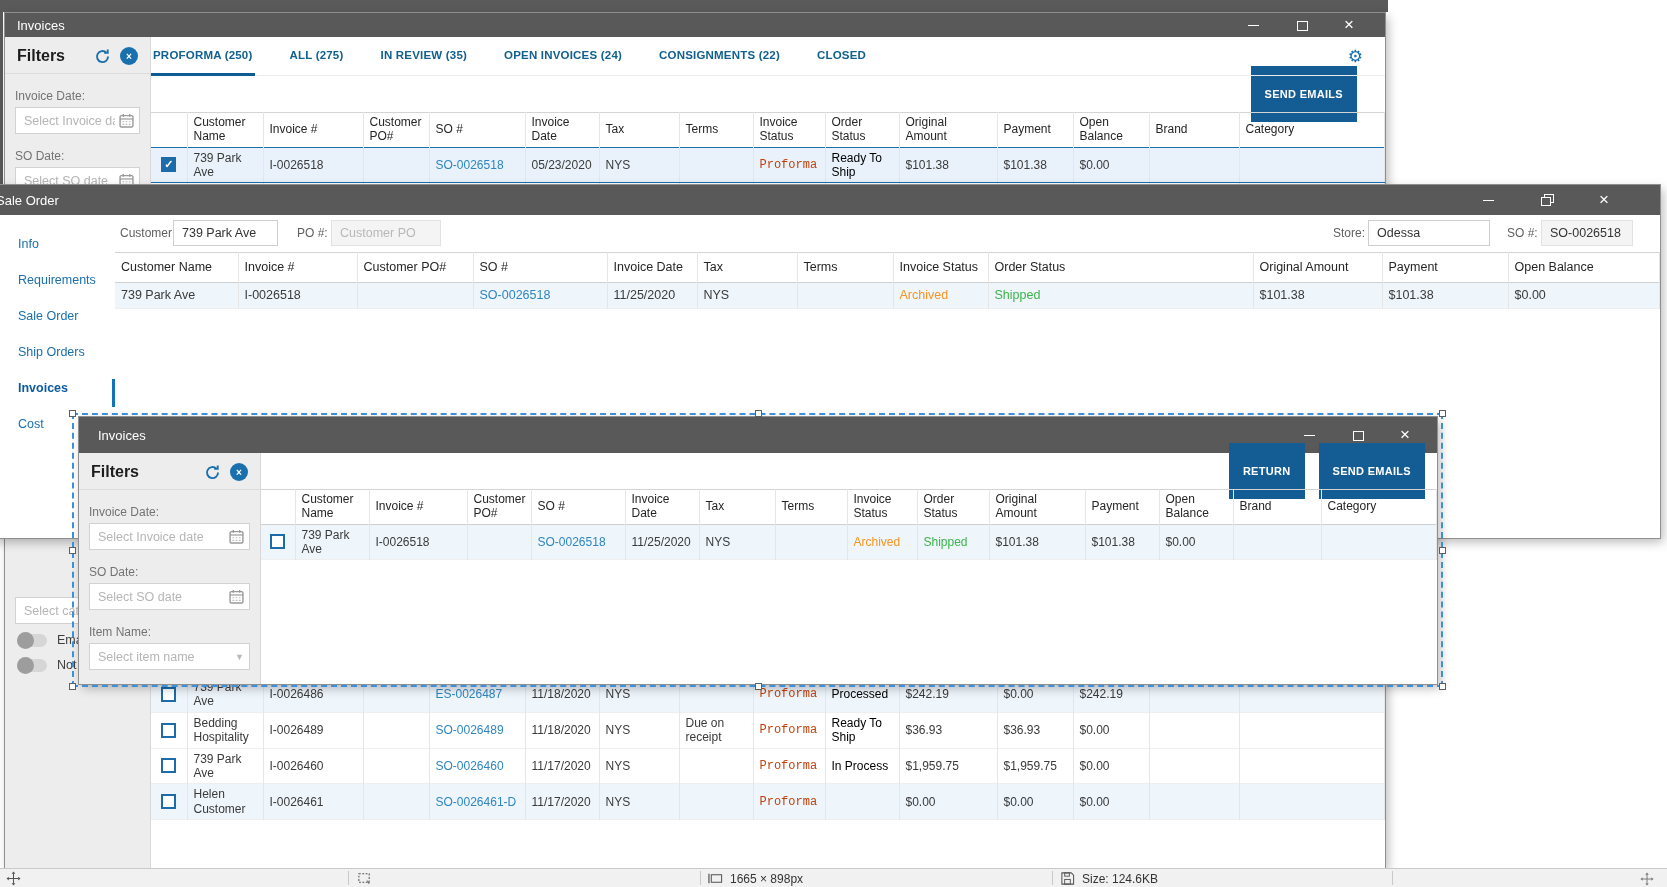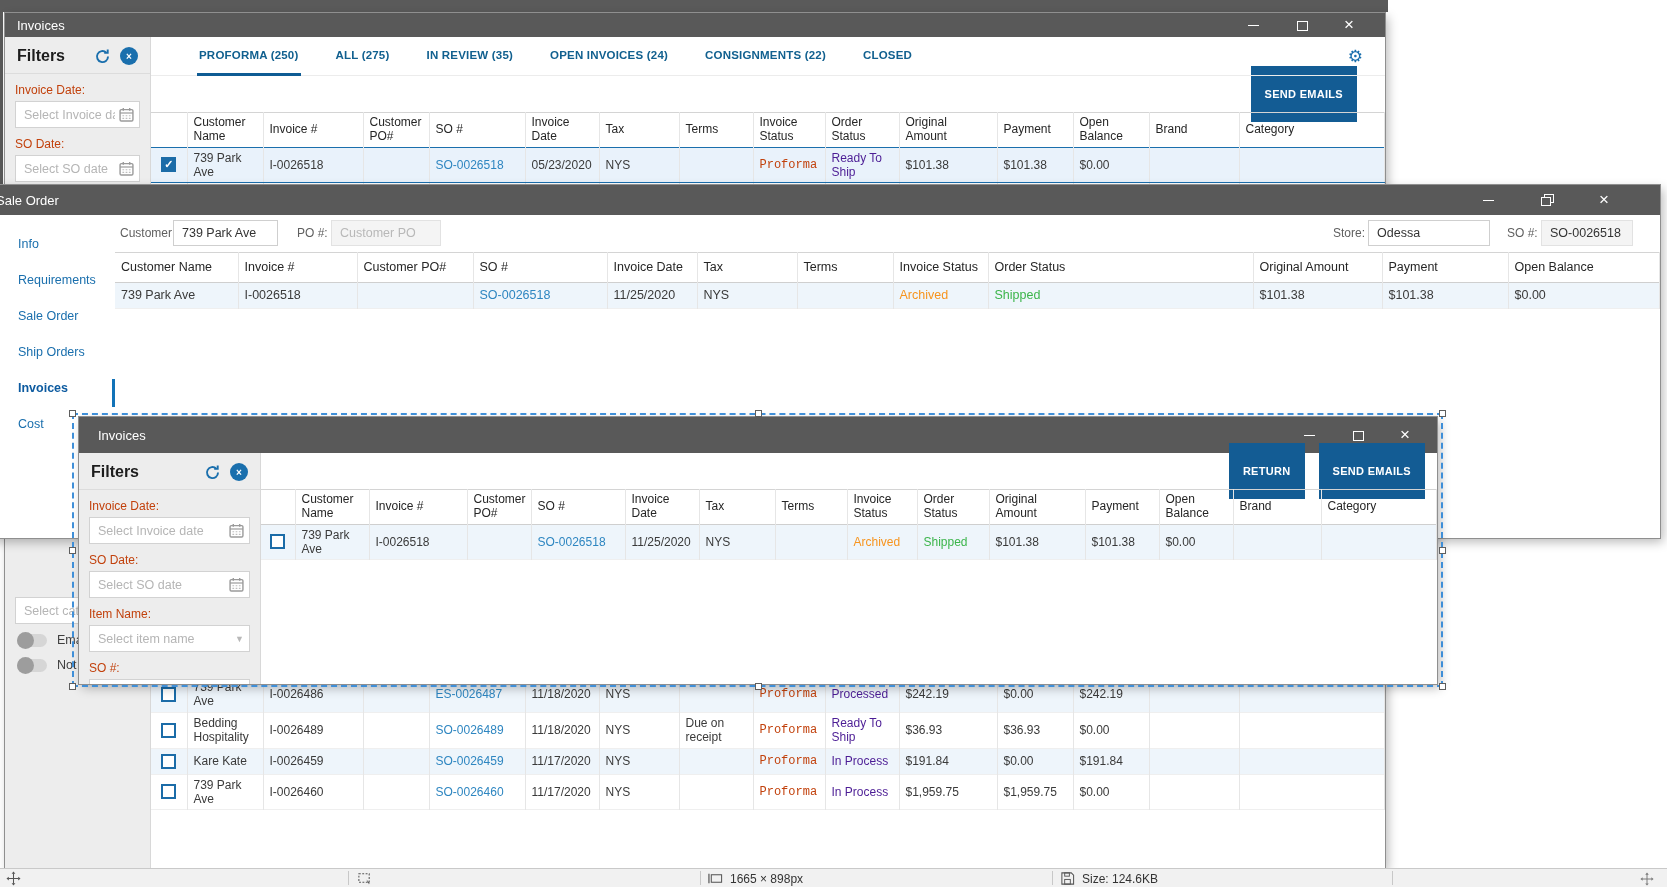--- a/index.html
+++ b/index.html
@@ -20,21 +20,21 @@
   .ctl-restore::before { content:""; position:absolute; left:4px; top:1px; width:8px; height:7px; border:1px solid #fff; }
   .ctl-close::after { content:"\00D7"; position:absolute; left:1px; top:-3px; font-size:17px; color:#fff; }
 
   
   .fpanel { background:#ededed; border-right:1px solid #d8d8d8; position:relative; }
   .fhead { display:flex; align-items:center; padding:10px 12px 8px 12px; border-bottom:1px solid #dcdcdc; }
   .fhead .ftitle { font-size:16px; font-weight:bold; color:#1d1d1d; flex:1; }
   .icon-refresh { width:17px; height:17px; margin-right:9px; cursor:pointer; }
   .icon-closec { width:18px; height:18px; border-radius:50%; background:#1a6fad; color:#fff; font-size:10px; font-weight:bold;
                  display:flex; align-items:center; justify-content:center; cursor:pointer; }
-  .flabel { font-size:12px; color:#c2410c; margin:9px 10px 4px 10px; }
+  .flabel { font-size:12px; color:#737373; margin:15px 10px 4px 10px; }
   .finput { position:relative; margin:0 10px; }
   .finput input { width:100%; height:27px; border:1px solid #d2d2d2; background:#fff; font-family:inherit;
                   font-size:12.5px; color:#444; padding:0 24px 0 8px; }
   .finput input::placeholder { color:#b5b5b5; }
   .cal-ic, .dd-ic { position:absolute; right:6px; top:6px; }
   .dd-ic { top:9px; font-size:9px; color:#b8b8b8; }
 
   
   .tabs { display:flex; align-items:stretch; border-bottom:1px solid #ececec; position:relative; }
   .tab { font-size:11.5px; font-weight:bold; color:#11608f; letter-spacing:.2px; display:flex; align-items:center;
@@ -53,42 +53,42 @@
   thead tr { border-top:1px solid #d4d4d4; border-bottom:1px solid #cfcfcf; }
   th { font-weight:normal; font-size:12px; color:#262626; text-align:left; padding:3px 6px; line-height:1.15; vertical-align:middle; }
   td { font-size:12px; color:#3a3a3a; padding:3px 6px; line-height:1.2; vertical-align:middle; overflow:hidden; }
   th, td { border-right:1px solid #e6e6e6; }
   tbody tr { border-bottom:1px solid #efefef; }
   tr.alt { background:#eef5fb; }
   tr.selected { background:#e9f2fb; }
   tr.selected td { border-top:1px solid #1a6fad; border-bottom:1px solid #1a6fad; }
   .c-link { color:#2e86c1; cursor:pointer; }
   .c-muted { color:#c2410c;font-family:Liberation Mono, monospace; }
-  .c-blue { color:#4c1d95; }
+  .c-blue { color:#000000; }
   .c-green { color:#3cb54b; }
   .c-orange { color:#f7941e; }
   .cb { width:15px; height:15px; border:2px solid #1b6ca8; background:#fff; margin:0 auto; }
   .cb.on { background:#1b6ca8; position:relative; }
   .cb.on::after { content:"\2713"; color:#fff; font-size:11px; font-weight:bold; position:absolute; left:1px; top:-1px; }
   .t-top tbody tr { height:30px; }
   .t-bot tbody tr { height:26px; }
 
   
   .togglerow { position:absolute; display:flex; align-items:center; gap:10px; }
   .toggle { width:30px; height:13px; border-radius:7px; background:#d6d6d6; position:relative; cursor:pointer; flex:0 0 auto; }
   .toggle::before { content:""; position:absolute; left:0; top:-2px; width:17px; height:17px; border-radius:50%; background:#9d9d9d; }
   .toggle-label { font-size:12.5px; color:#3f3f3f; white-space:nowrap; }
 
   
   #win1 { left:5px; top:13px; width:1380px; height:855px; z-index:1; }
   #win1 .titlebar { height:24px; } #win1 .title { padding-left:12px; }
   #win1 .body { display:flex; height:831px; }
   #win1 .fpanel { width:146px; flex:0 0 auto; }
   #win1 .main { flex:1; display:flex; flex-direction:column; position:relative; min-width:0; }
-  #win1 .tabs { height:39px; padding-left:46px; }
+  #win1 .tabs { height:39px; }
   #win1 .toolbar { height:36px; padding-right:28px; }
   #win1 .botblock { position:absolute; left:146px; right:0; top:664px; }
 
   
   #win2 { left:-14px; top:185px; width:1674px; height:353px; z-index:2; }
   #win2 .titlebar { height:30px; } #win2 .title { padding-left:10px; }
   #win2 .winctl { gap:44px; padding-right:48px; }
   #win2 .body { position:relative; height:323px; }
   .so-sidebar { position:absolute; left:0; top:0; bottom:0; width:129px; background:#fff; padding-top:18px; }
   .so-item { height:36px; display:flex; align-items:flex-start; padding:4px 0 0 32px; font-size:12.5px; color:#1a6fad;
@@ -340,54 +340,54 @@
               <td>NYS</td>
               <td>Due on receipt</td>
               <td class="c-muted">Proforma</td>
               <td class="c-blue">Ready To Ship</td>
               <td>$36.93</td>
               <td>$36.93</td>
               <td>$0.00</td>
               <td></td>
               <td></td>
             </tr>
-            <tr class="alt">
-              <td>
-                <div class="cb"></div>
-              </td>
-              <td>Kare Kate</td>
-              <td>I-0026459</td>
-              <td></td>
-              <td class="c-link">SO-0026459</td>
-              <td>11/17/2020</td>
-              <td>NYS</td>
-              <td></td>
-              <td class="c-muted">Proforma</td>
-              <td class="c-blue">In Process</td>
-              <td>$191.84</td>
-              <td>$0.00</td>
-              <td>$191.84</td>
-              <td></td>
-              <td></td>
-            </tr>
             <tr class="">
               <td>
                 <div class="cb"></div>
               </td>
               <td>739 Park Ave</td>
               <td>I-0026460</td>
               <td></td>
               <td class="c-link">SO-0026460</td>
               <td>11/17/2020</td>
               <td>NYS</td>
               <td></td>
               <td class="c-muted">Proforma</td>
               <td class="c-blue">In Process</td>
               <td>$1,959.75</td>
               <td>$1,959.75</td>
+              <td>$0.00</td>
+              <td></td>
+              <td></td>
+            </tr>
+            <tr class="alt">
+              <td>
+                <div class="cb"></div>
+              </td>
+              <td>Helen Customer</td>
+              <td>I-0026461</td>
+              <td></td>
+              <td class="c-link">SO-0026461-D</td>
+              <td>11/17/2020</td>
+              <td>NYS</td>
+              <td></td>
+              <td class="c-muted">Proforma</td>
+              <td></td>
+              <td>$0.00</td>
+              <td>$0.00</td>
               <td>$0.00</td>
               <td></td>
               <td></td>
             </tr>
           </tbody>
         </table>
     </div>
   </div>
 
   <div class="window" id="win2">

